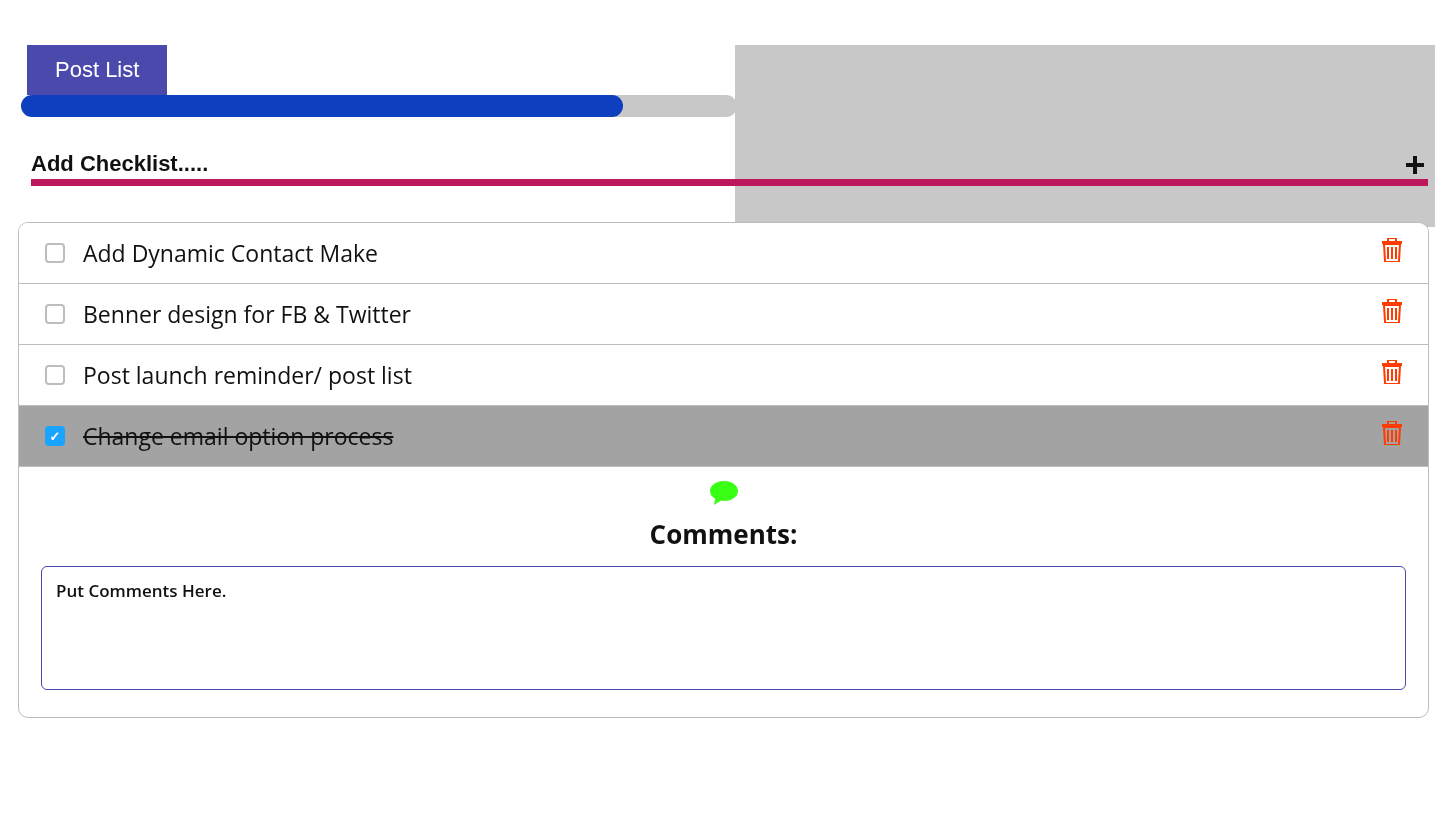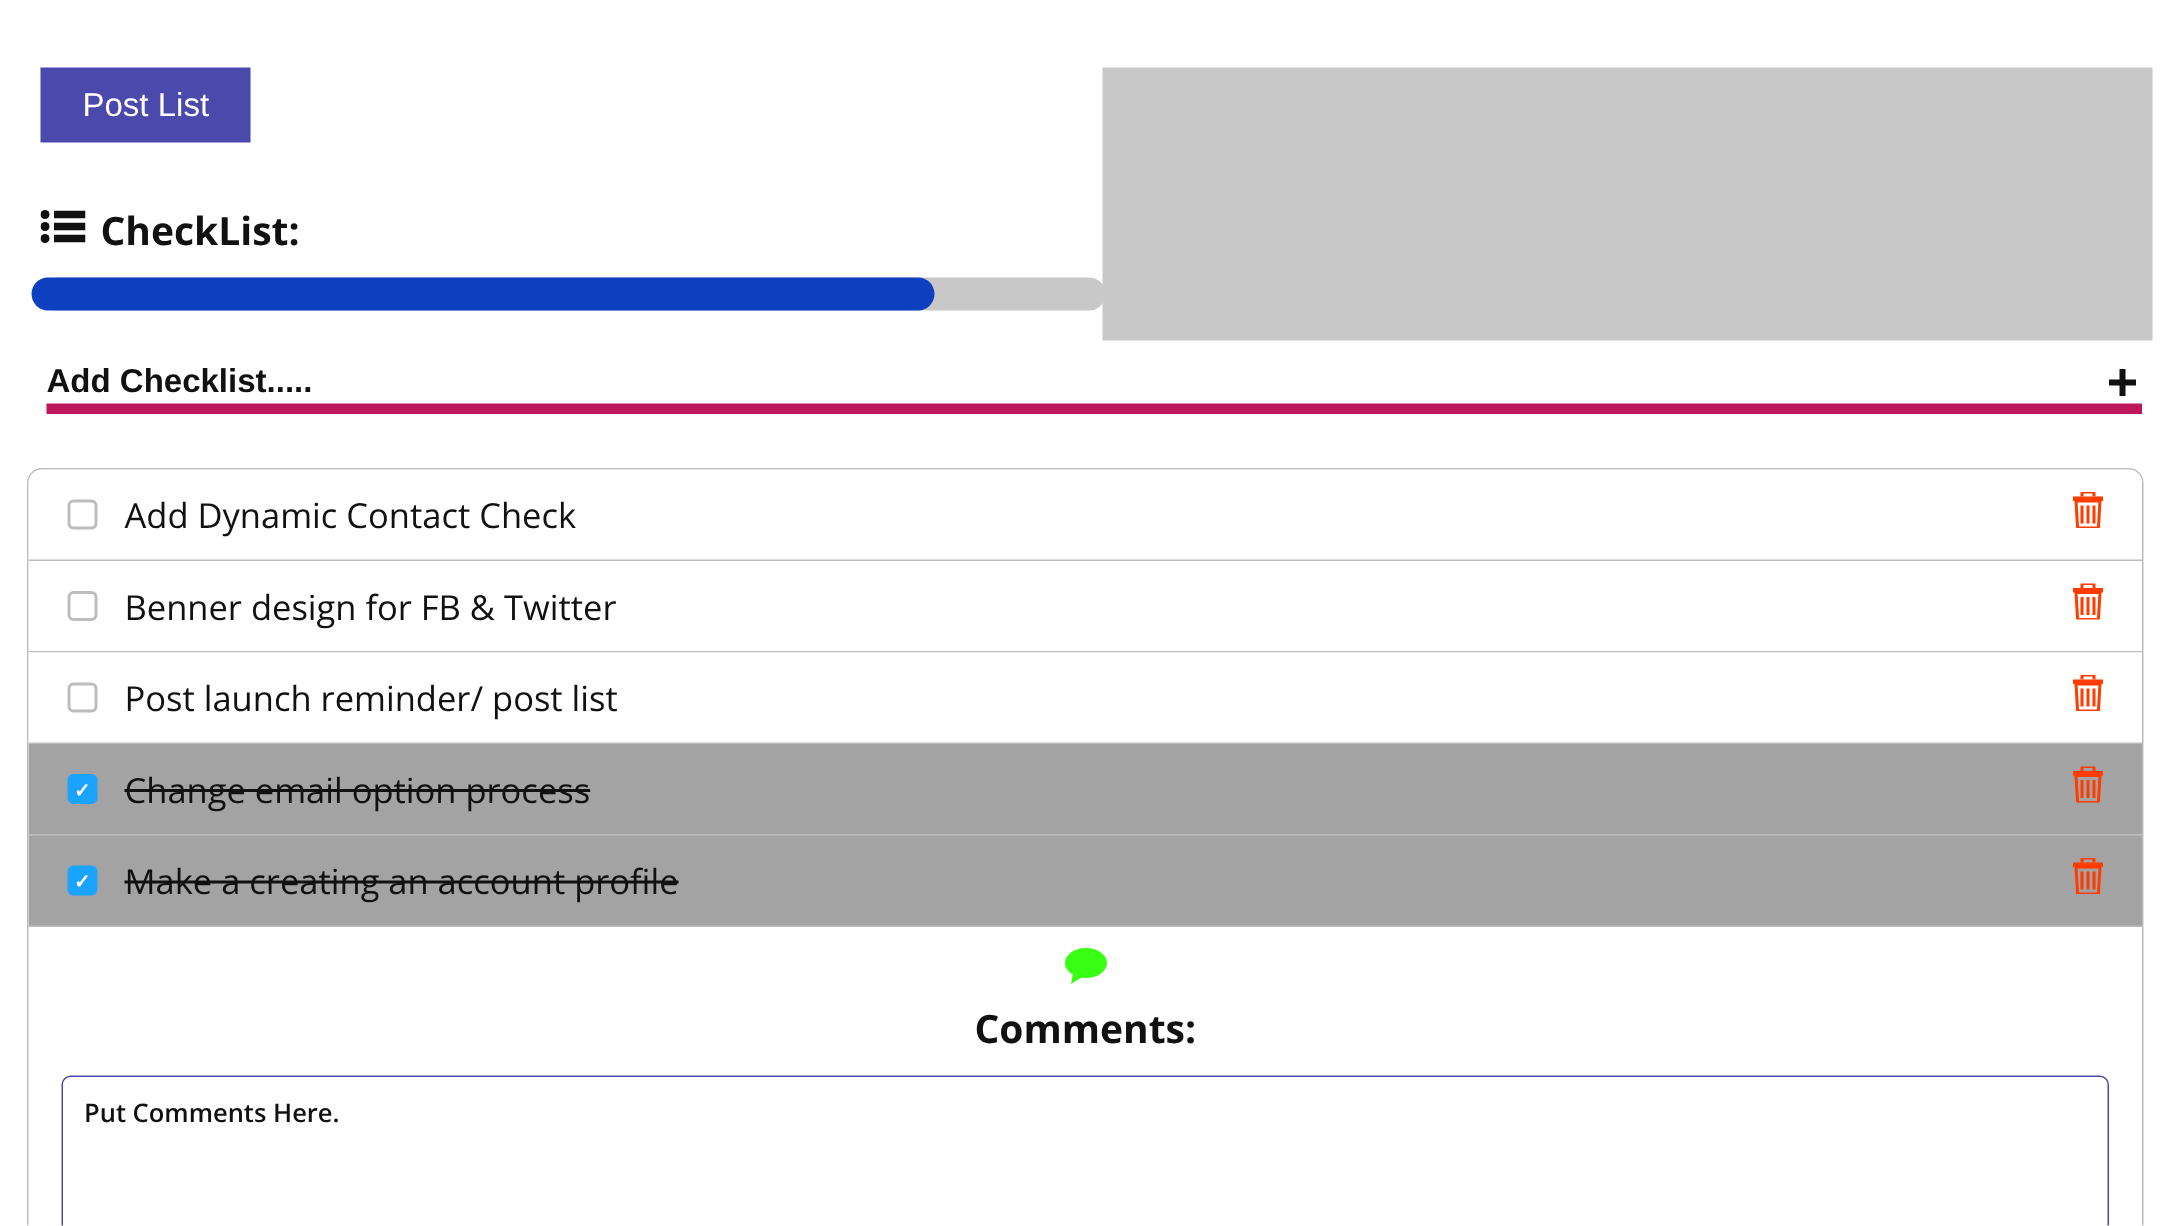--- a/index.html
+++ b/index.html
@@ -177,33 +177,20 @@
   </style>
 </head>
 <body>
 
 <div class="gray-block"></div>
 
 <div class="content">
 
   <button class="tab-btn">Post List</button>
 
-  <div class="section-title">
-    <span>
-      <svg class="list-icon-svg" viewBox="0 0 30 24">
-        <circle cx="3" cy="4" r="3" fill="#111"></circle>
-        <rect x="9" y="1.5" width="21" height="5" fill="#111"></rect>
-        <circle cx="3" cy="12" r="3" fill="#111"></circle>
-        <rect x="9" y="9.5" width="21" height="5" fill="#111"></rect>
-        <circle cx="3" cy="20" r="3" fill="#111"></circle>
-        <rect x="9" y="17.5" width="21" height="5" fill="#111"></rect>
-      </svg>
-    </span>
-    <h2>CheckList:</h2>
-  </div>
 
   <div class="progress-wrap">
     <div class="progress-track"></div>
     <div class="progress-fill" id="progress-fill" style="width: 602.4px;"></div>
   </div>
 
   <div class="add-row">
     <input class="add-input" type="text" placeholder="Add Checklist....." style="">
     <span class="plus-btn">
       <span>
@@ -212,21 +199,21 @@
           <rect x="0" y="7" width="18" height="4" fill="#111"></rect>
         </svg>
       </span>
     </span>
   </div>
 
   <div class="checklist-panel">
     <div id="items-container">
         <div class="check-item">
           <div class="checkbox"></div>
-          <span class="item-label">Add Dynamic Contact Check</span>
+          <span class="item-label">Add Dynamic Contact Make</span>
           <span class="trash-btn">
             <span><svg class="trash-icon-svg" viewBox="0 0 20 24">
                 <path d="M2 6 L18 6 L17 23 C17 23.5 16.5 24 16 24 L4 24 C3.5 24 3 23.5 3 23 Z M6 9 L6 21 M10 9 L10 21 M14 9 L14 21" stroke="#ff3b00" stroke-width="2" fill="none"></path>
                 <path d="M0 3 L20 3 L20 6 L0 6 Z" fill="#ff3b00"></path>
                 <path d="M6 3 L6 1 C6 0.5 6.5 0 7 0 L13 0 C13.5 0 14 0.5 14 1 L14 3" stroke="#ff3b00" stroke-width="2" fill="none"></path>
               </svg></span>
           </span>
         </div>
         <div class="check-item">
           <div class="checkbox"></div>
@@ -246,31 +233,20 @@
             <span><svg class="trash-icon-svg" viewBox="0 0 20 24">
                 <path d="M2 6 L18 6 L17 23 C17 23.5 16.5 24 16 24 L4 24 C3.5 24 3 23.5 3 23 Z M6 9 L6 21 M10 9 L10 21 M14 9 L14 21" stroke="#ff3b00" stroke-width="2" fill="none"></path>
                 <path d="M0 3 L20 3 L20 6 L0 6 Z" fill="#ff3b00"></path>
                 <path d="M6 3 L6 1 C6 0.5 6.5 0 7 0 L13 0 C13.5 0 14 0.5 14 1 L14 3" stroke="#ff3b00" stroke-width="2" fill="none"></path>
               </svg></span>
           </span>
         </div>
         <div class="check-item done">
           <div class="checkbox checked"></div>
           <span class="item-label">Change email option process</span>
-          <span class="trash-btn">
-            <span><svg class="trash-icon-svg" viewBox="0 0 20 24">
-                <path d="M2 6 L18 6 L17 23 C17 23.5 16.5 24 16 24 L4 24 C3.5 24 3 23.5 3 23 Z M6 9 L6 21 M10 9 L10 21 M14 9 L14 21" stroke="#ff3b00" stroke-width="2" fill="none"></path>
-                <path d="M0 3 L20 3 L20 6 L0 6 Z" fill="#ff3b00"></path>
-                <path d="M6 3 L6 1 C6 0.5 6.5 0 7 0 L13 0 C13.5 0 14 0.5 14 1 L14 3" stroke="#ff3b00" stroke-width="2" fill="none"></path>
-              </svg></span>
-          </span>
-        </div>
-        <div class="check-item done">
-          <div class="checkbox checked"></div>
-          <span class="item-label">Make a creating an account profile</span>
           <span class="trash-btn">
             <span><svg class="trash-icon-svg" viewBox="0 0 20 24">
                 <path d="M2 6 L18 6 L17 23 C17 23.5 16.5 24 16 24 L4 24 C3.5 24 3 23.5 3 23 Z M6 9 L6 21 M10 9 L10 21 M14 9 L14 21" stroke="#ff3b00" stroke-width="2" fill="none"></path>
                 <path d="M0 3 L20 3 L20 6 L0 6 Z" fill="#ff3b00"></path>
                 <path d="M6 3 L6 1 C6 0.5 6.5 0 7 0 L13 0 C13.5 0 14 0.5 14 1 L14 3" stroke="#ff3b00" stroke-width="2" fill="none"></path>
               </svg></span>
           </span>
         </div>
       </div>
 

